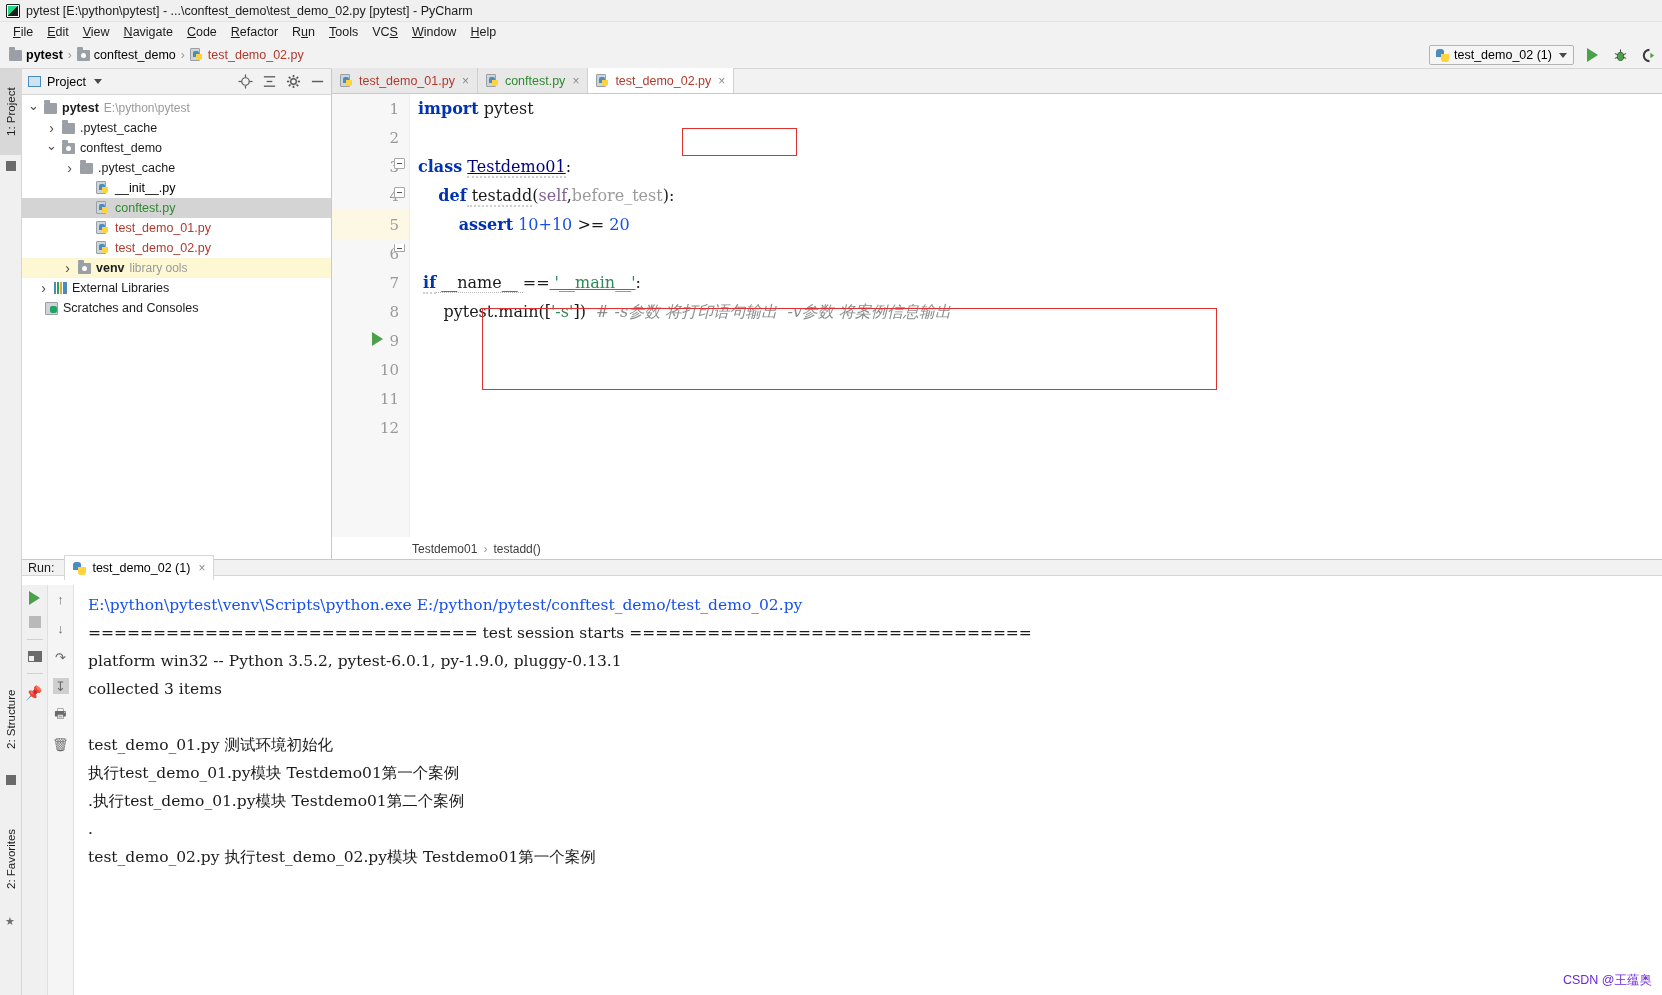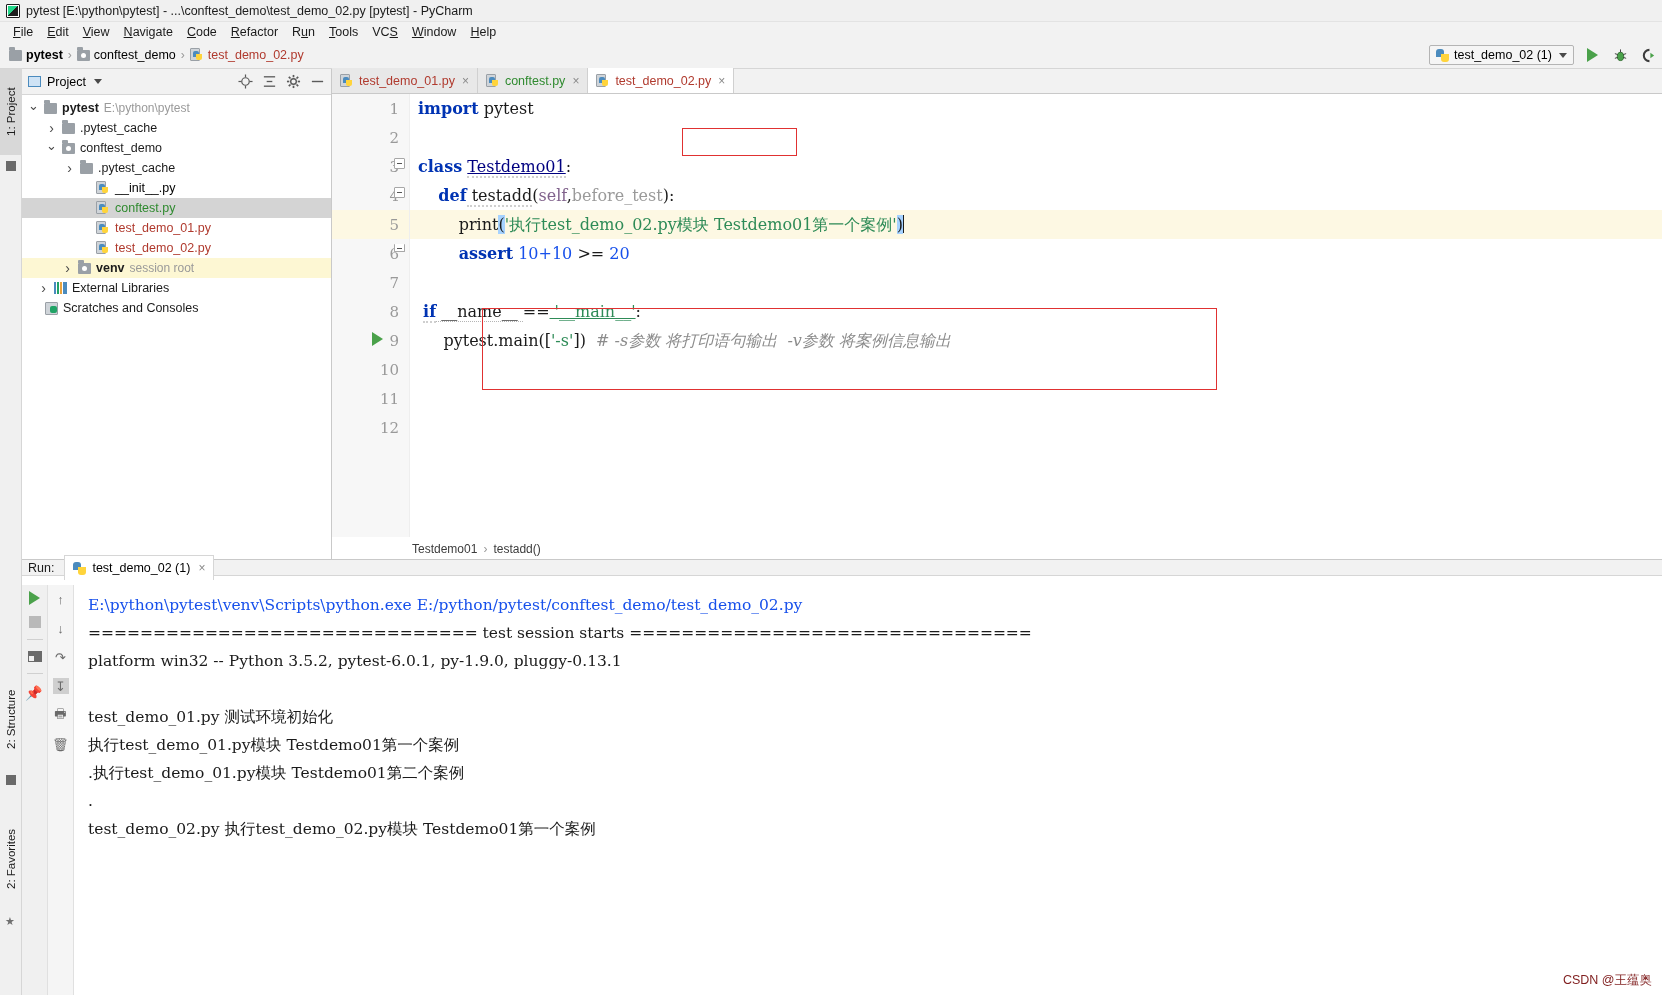--- a/index.html
+++ b/index.html
@@ -251,21 +251,21 @@
   .rt-sel { background: #cfcfcf; }
 
   .console {
     flex: 1 1 auto; background: #ffffff; padding: 6px 0 0 14px; overflow: hidden;
     font-family: "DejaVu Serif", serif; font-size: 15.5px; color: #1b1b1b;
   }
   .cl { height: 28px; line-height: 28px; white-space: pre; }
   .cl.blue { color: #1750eb; }
 
   .watermark {
-    position: absolute; right: 10px; bottom: 6px; font-size: 12.5px; color: #7f1d1d;
+    position: absolute; right: 10px; bottom: 6px; font-size: 12.5px; color: #6d28d9;
     font-family: "Liberation Sans", sans-serif;
   }
 </style>
 </head>
 <body>
 
 <div id="app">
 
   <div class="titlebar">
     <div class="pc-logo"></div>
@@ -452,21 +452,21 @@
             <i class="py1"></i>
             <i class="py2"></i>
           </span>
         <span class="tlabel" style="color:#b03a2e">test_demo_02.py</span>
       </div>
 
       <div class="tnode hl" style="padding-left:40px">
         <span class="arrow right"></span>
         <span class="ico-folder src"></span>
         <span class="tlabel bold">venv</span>
-        <span class="tsub">session root</span>
+        <span class="tsub">library ools</span>
       </div>
 
       <div class="tnode" style="padding-left:16px">
         <span class="arrow right"></span>
         <span class="ico-lib"></span>
         <span class="tlabel">External Libraries</span>
       </div>
 
       <div class="tnode" style="padding-left:23px">
         <span class="ico-scratch"></span>
@@ -527,21 +527,20 @@
           <span class="fold end" style="top:150px"></span>
         </div>
         <span class="runmark" style="top:238px"></span>
       </div>
 
       <div class="codebody">
         <div class="cline"><span class="kw">import</span> <span class="fn">pytest</span></div>
         <div class="cline"></div>
         <div class="cline"><span class="kw">class</span> <span class="cls squiggle">Testdemo01</span><span class="op">:</span></div>
         <div class="cline">    <span class="kw">def</span><span class="fn squiggle"> testadd</span><span class="op">(</span><span class="param">self</span><span class="op">,</span><span class="param2">before_test</span><span class="op">)</span><span class="op">:</span></div>
-        <div class="cline hl">        <span class="fn">print</span><span class="op selbg">(</span><span class="str">'执行test_demo_02.py模块 Testdemo01第一个案例'</span><span class="op selbg">)</span><span class="caret"></span></div>
         <div class="cline">        <span class="kw">assert</span><span class="num"> 10+10 </span><span class="op">&gt;=</span><span class="num"> 20</span></div>
         <div class="cline"></div>
         <div class="cline"> <span class="kw squiggle">if</span><span class="dunder"> __name__ </span><span class="op">==</span><span class="str" style="text-decoration:underline"> '__main__'</span><span class="op">:</span></div>
         <div class="cline">     <span class="fn">pytest.main([</span><span class="str">'-s'</span><span class="op">])</span>  <span class="cmt"># -s参数 将打印语句输出  -v参数 将案例信息输出</span></div>
         <div class="cline"></div>
         <div class="cline"></div>
         <div class="cline"></div>
 
         <div class="redbox" style="left:272px; top:34px; width:115px; height:28px;"></div>
         <div class="redbox" style="left:72px; top:214px; width:735px; height:82px;"></div>
@@ -583,20 +582,21 @@
         <span class="rt-ico">↷</span>
         <span class="rt-ico rt-sel">↧</span>
         <span class="rt-ico">🖶</span>
         <span class="rt-ico">🗑</span>
       </div>
 
       <div class="console">
         <div class="cl blue">E:\python\pytest\venv\Scripts\python.exe E:/python/pytest/conftest_demo/test_demo_02.py</div>
         <div class="cl">============================== test session starts ===============================</div>
         <div class="cl">platform win32 -- Python 3.5.2, pytest-6.0.1, py-1.9.0, pluggy-0.13.1</div>
+        <div class="cl">collected 3 items</div>
         <div class="cl"></div>
         <div class="cl">test_demo_01.py 测试环境初始化</div>
         <div class="cl">执行test_demo_01.py模块 Testdemo01第一个案例</div>
         <div class="cl">.执行test_demo_01.py模块 Testdemo01第二个案例</div>
         <div class="cl">.</div>
         <div class="cl">test_demo_02.py 执行test_demo_02.py模块 Testdemo01第一个案例</div>
       </div>
     </div>
   </div>
 

